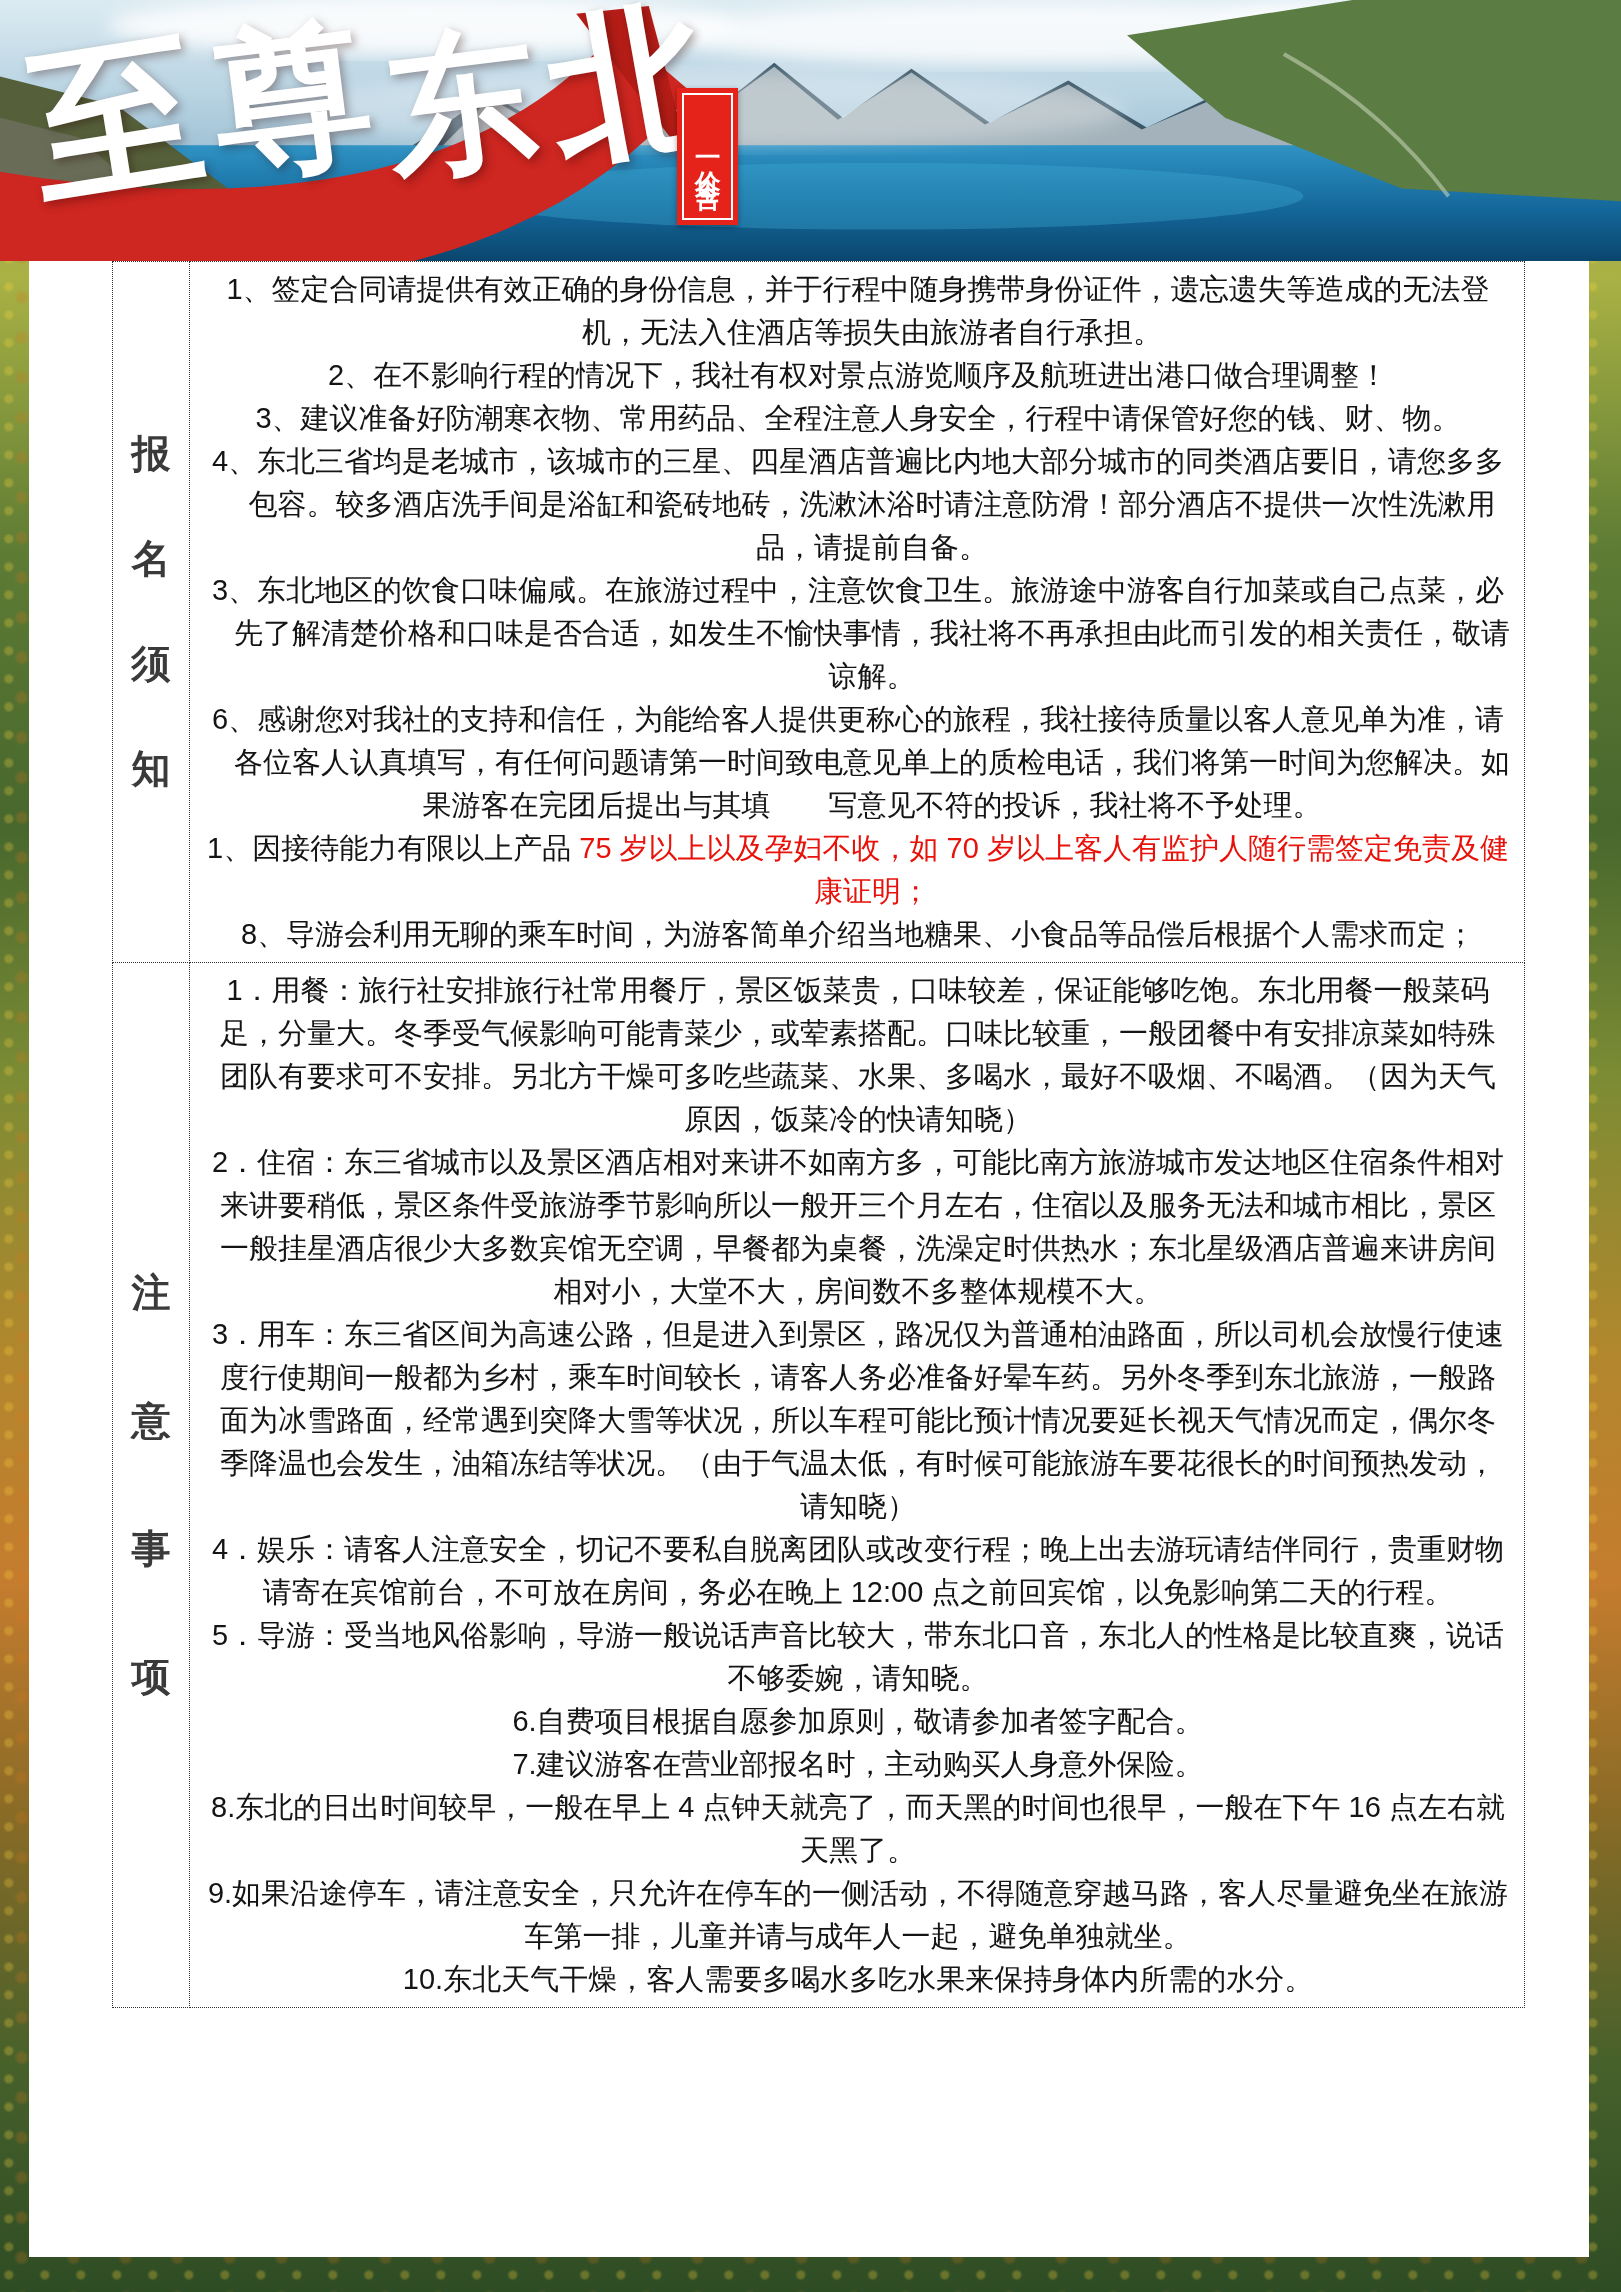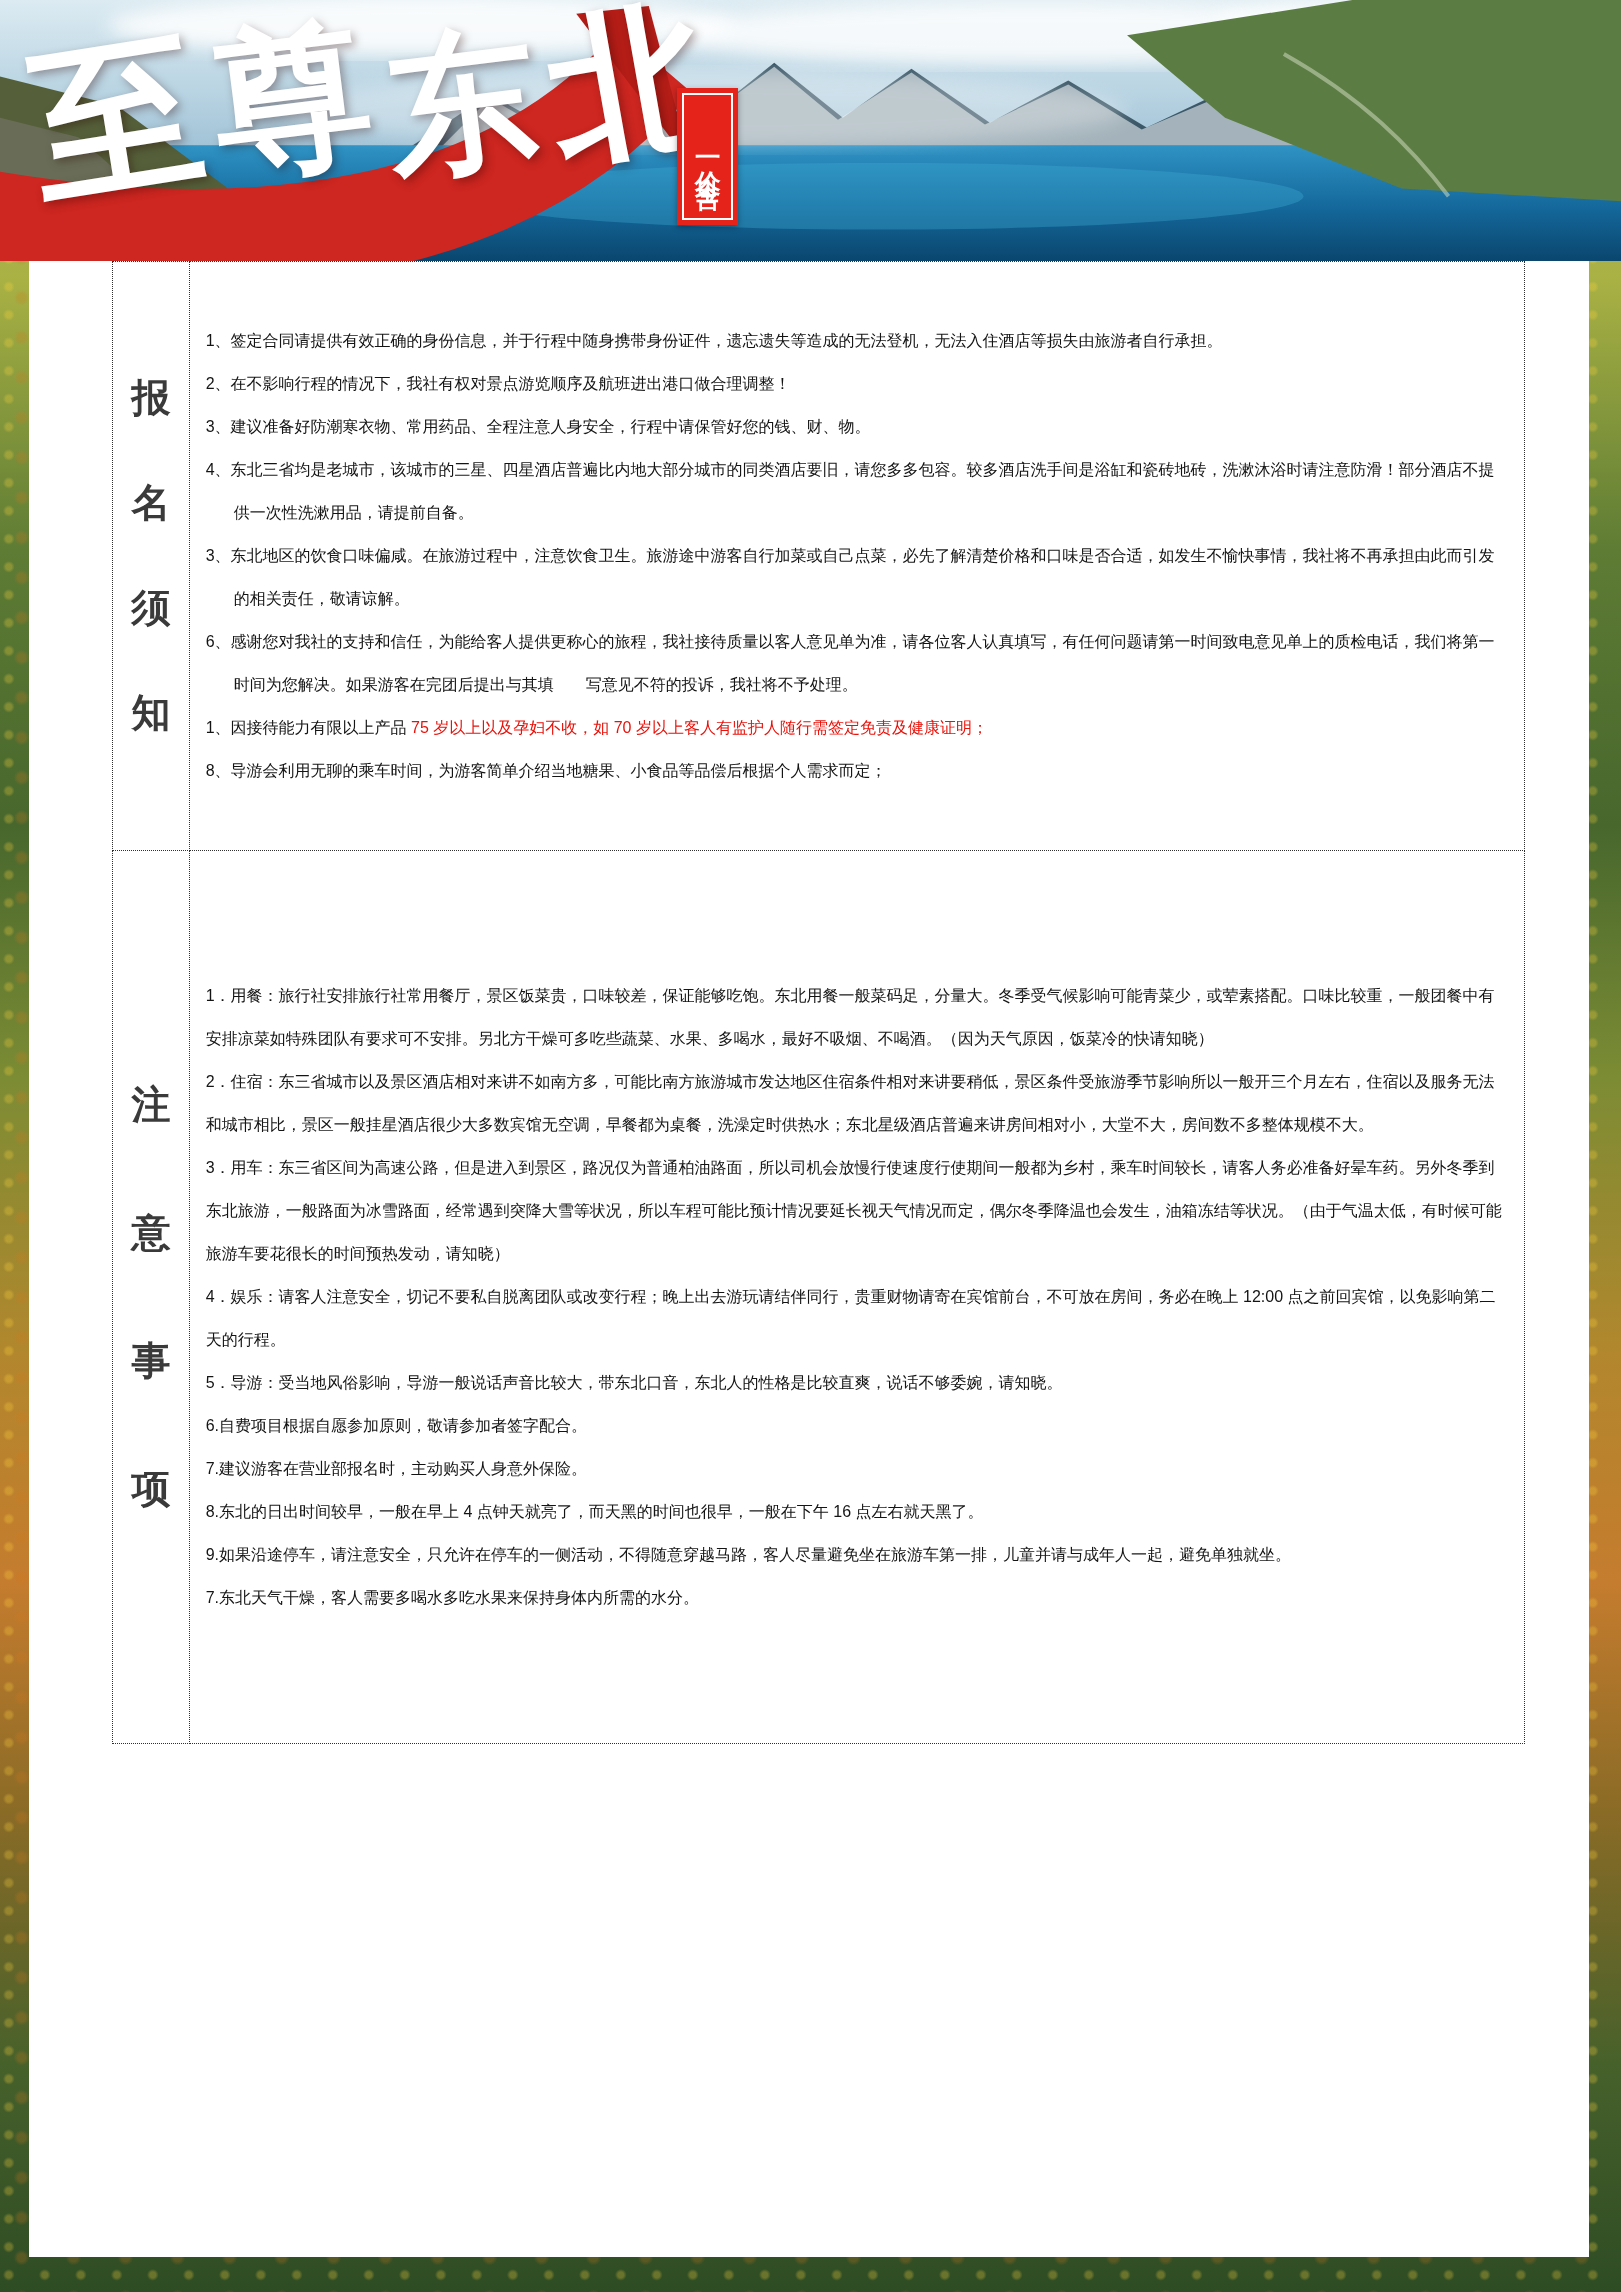--- a/index.html
+++ b/index.html
@@ -33,21 +33,21 @@
   .doc-table{position:absolute;left:83px;top:0;width:1413px;border-collapse:collapse;table-layout:fixed;}
   .doc-table td{border:1px dotted #2f2f2f;vertical-align:middle;}
   .label-cell{width:74px;}
   .row-1 td{height:576px;}
   .row-2 td{height:880px;}
   .vlabel{display:flex;flex-direction:column;align-items:center;justify-content:center;
           font-weight:900;font-size:39px;color:#3a3a3a;}
   .row-1 .vlabel{gap:51px;}
   .row-2 .vlabel{gap:74px;}
   .content-cell{padding:5.9px 13.7px 5.9px 15.7px;vertical-align:middle;}
-  .item{margin:0;font-size:16px;line-height:43px;color:#141414;text-align:left;}
+  .item{margin:0;font-size:29px;line-height:43px;color:#141414;text-align:center;}
   .item.hang{padding-left:28px;text-indent:-28px;}
   .red{color:#e8120a;font-weight:400;}
 </style>
 </head>
 <body>
 
 <div class="page">
   <div class="bg"></div>
 
   <div class="header">
@@ -136,21 +136,21 @@
           <div id="items-1">
                 <p class="item"><span>1．用餐：旅行社安排旅行社常用餐厅，景区饭菜贵，口味较差，保证能够吃饱。东北用餐一般菜码足，分量大。冬季受气候影响可能青菜少，或荤素搭配。口味比较重，一般团餐中有安排凉菜如特殊团队有要求可不安排。另北方干燥可多吃些蔬菜、水果、多喝水，最好不吸烟、不喝酒。（因为天气原因，饭菜冷的快请知晓）</span></p>
                 <p class="item"><span>2．住宿：东三省城市以及景区酒店相对来讲不如南方多，可能比南方旅游城市发达地区住宿条件相对来讲要稍低，景区条件受旅游季节影响所以一般开三个月左右，住宿以及服务无法和城市相比，景区一般挂星酒店很少大多数宾馆无空调，早餐都为桌餐，洗澡定时供热水；东北星级酒店普遍来讲房间相对小，大堂不大，房间数不多整体规模不大。</span></p>
                 <p class="item"><span>3．用车：东三省区间为高速公路，但是进入到景区，路况仅为普通柏油路面，所以司机会放慢行使速度行使期间一般都为乡村，乘车时间较长，请客人务必准备好晕车药。另外冬季到东北旅游，一般路面为冰雪路面，经常遇到突降大雪等状况，所以车程可能比预计情况要延长视天气情况而定，偶尔冬季降温也会发生，油箱冻结等状况。（由于气温太低，有时候可能旅游车要花很长的时间预热发动，请知晓）</span></p>
                 <p class="item"><span>4．娱乐：请客人注意安全，切记不要私自脱离团队或改变行程；晚上出去游玩请结伴同行，贵重财物请寄在宾馆前台，不可放在房间，务必在晚上 12:00 点之前回宾馆，以免影响第二天的行程。</span></p>
                 <p class="item"><span>5．导游：受当地风俗影响，导游一般说话声音比较大，带东北口音，东北人的性格是比较直爽，说话不够委婉，请知晓。</span></p>
                 <p class="item"><span>6.自费项目根据自愿参加原则，敬请参加者签字配合。</span></p>
                 <p class="item"><span>7.建议游客在营业部报名时，主动购买人身意外保险。</span></p>
                 <p class="item"><span>8.东北的日出时间较早，一般在早上 4 点钟天就亮了，而天黑的时间也很早，一般在下午 16 点左右就天黑了。</span></p>
                 <p class="item"><span>9.如果沿途停车，请注意安全，只允许在停车的一侧活动，不得随意穿越马路，客人尽量避免坐在旅游车第一排，儿童并请与成年人一起，避免单独就坐。</span></p>
-                <p class="item"><span>7.东北天气干燥，客人需要多喝水多吃水果来保持身体内所需的水分。</span></p>
+                <p class="item"><span>10.东北天气干燥，客人需要多喝水多吃水果来保持身体内所需的水分。</span></p>
               </div>
         </td>
       </tr>
     </tbody>
       </table>
   </div>
 </div>
 
 
 </body></html>

